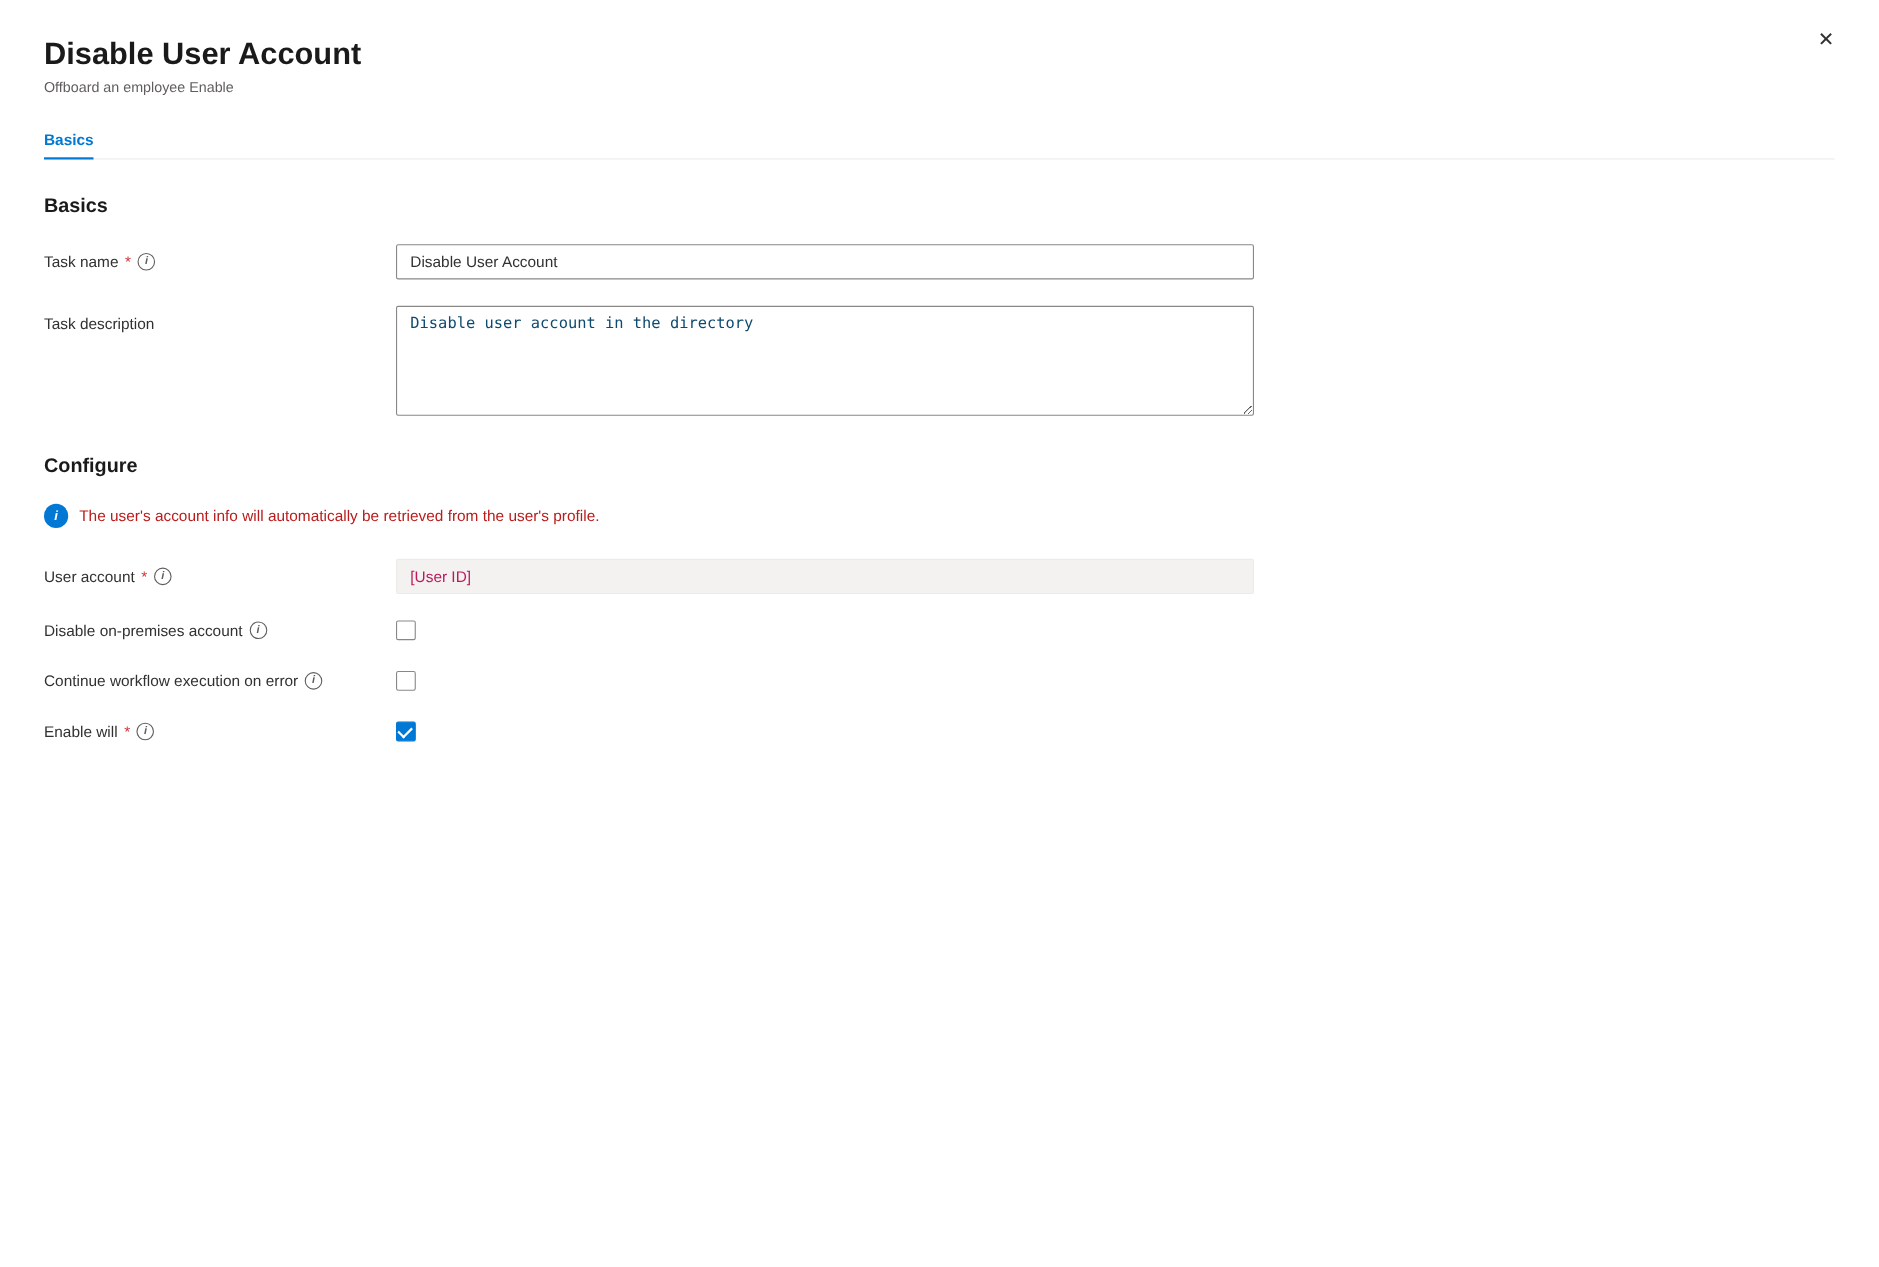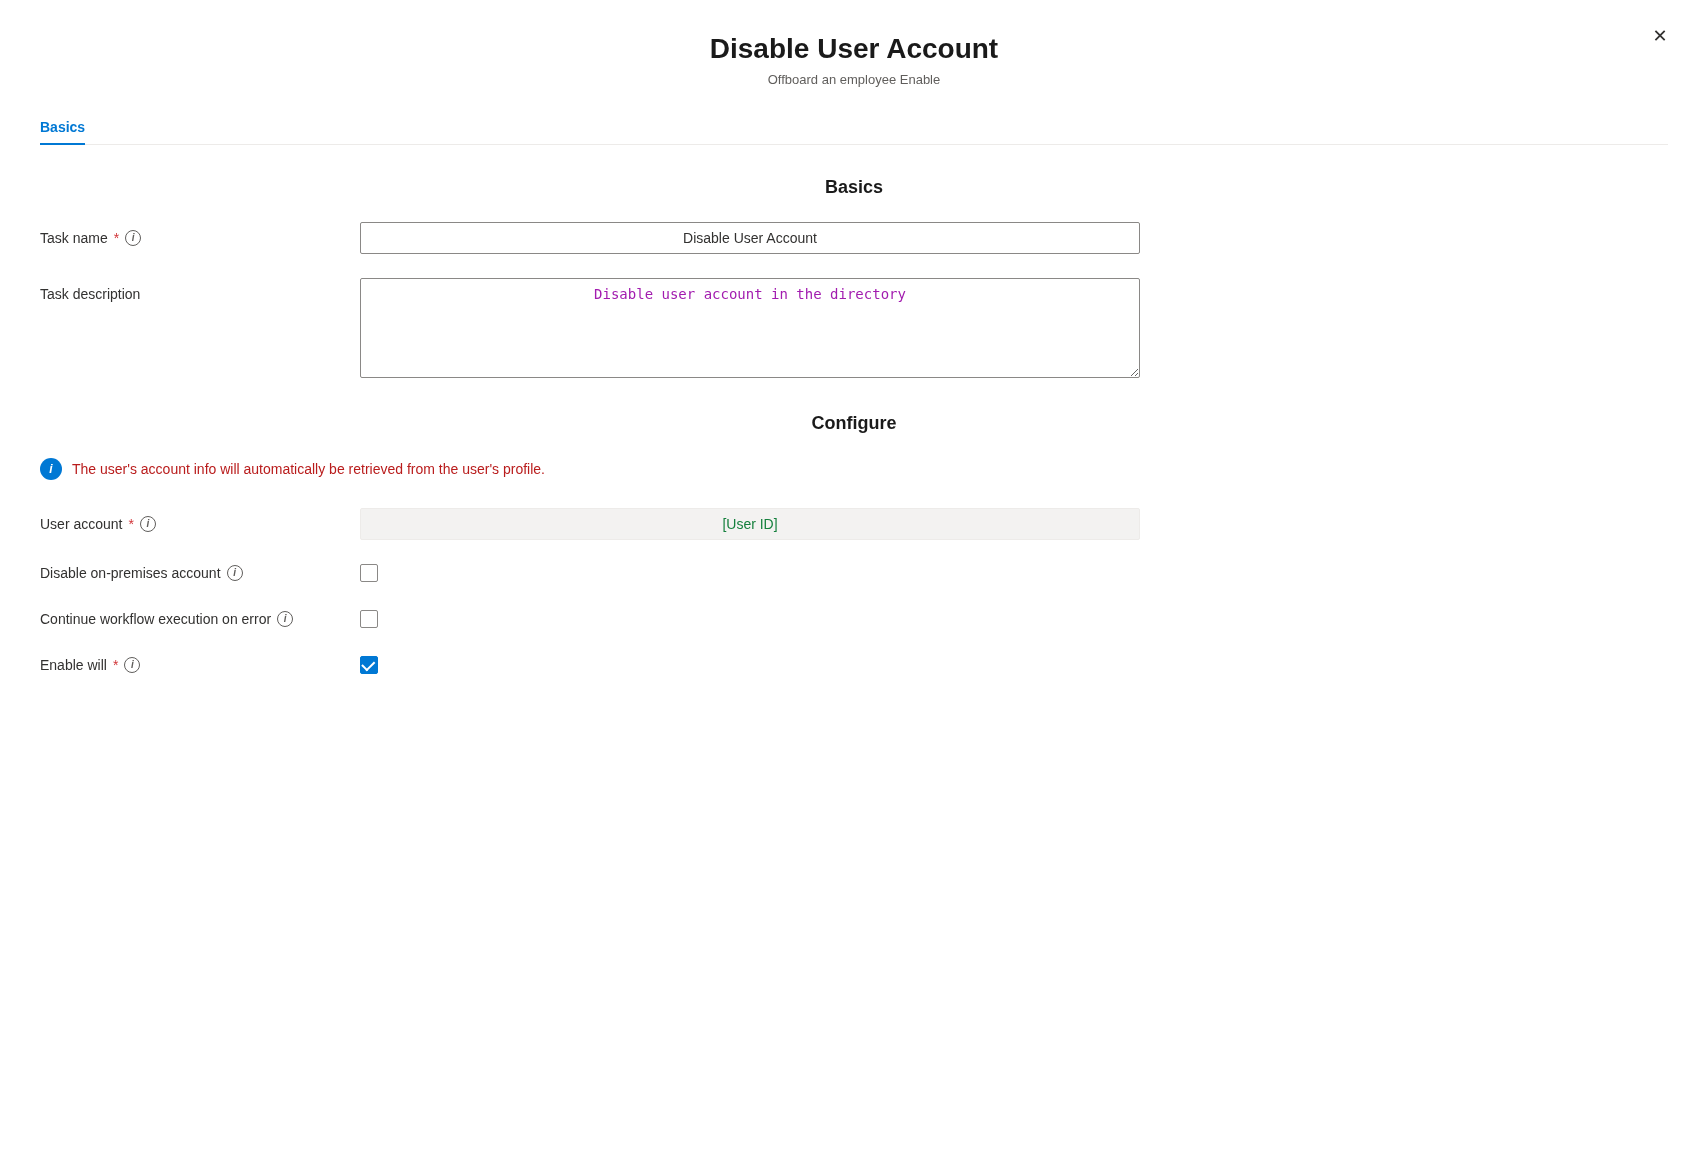--- a/index.html
+++ b/index.html
@@ -1,19 +1,18 @@
 <!DOCTYPE html>
 <html><head>
   <meta charset="utf-8">
   <style>
     * {
       box-sizing: border-box;
       margin: 0;
       padding: 0;
-      text-align: center;
     }
 
     body {
       font-family: 'Segoe UI', -apple-system, BlinkMacSystemFont, sans-serif;
       background: #ffffff;
       color: #1a1a1a;
       font-size: 14px;
     }
 
     .dialog {
@@ -141,33 +140,33 @@
       background: #ffffff;
     }
 
     .textarea-input {
       width: 100%;
       height: 100px;
       border: 1px solid #8a8886;
       border-radius: 2px;
       padding: 7px 12px;
       font-size: 14px;
-      color: #a21caf;
+      color: #0c4a6e;
       outline: none;
       resize: vertical;
       background: #ffffff;
     }
 
     .disabled-input {
       width: 100%;
       border: 1px solid #edebe9;
       border-radius: 2px;
       padding: 7px 12px;
       font-size: 14px;
-      color: #15803d;
+      color: #be185d;
       background: #f3f2f1;
     }
 
     .configure-section {
       margin-top: 32px;
     }
 
     .info-banner {
       display: flex;
       align-items: center;

